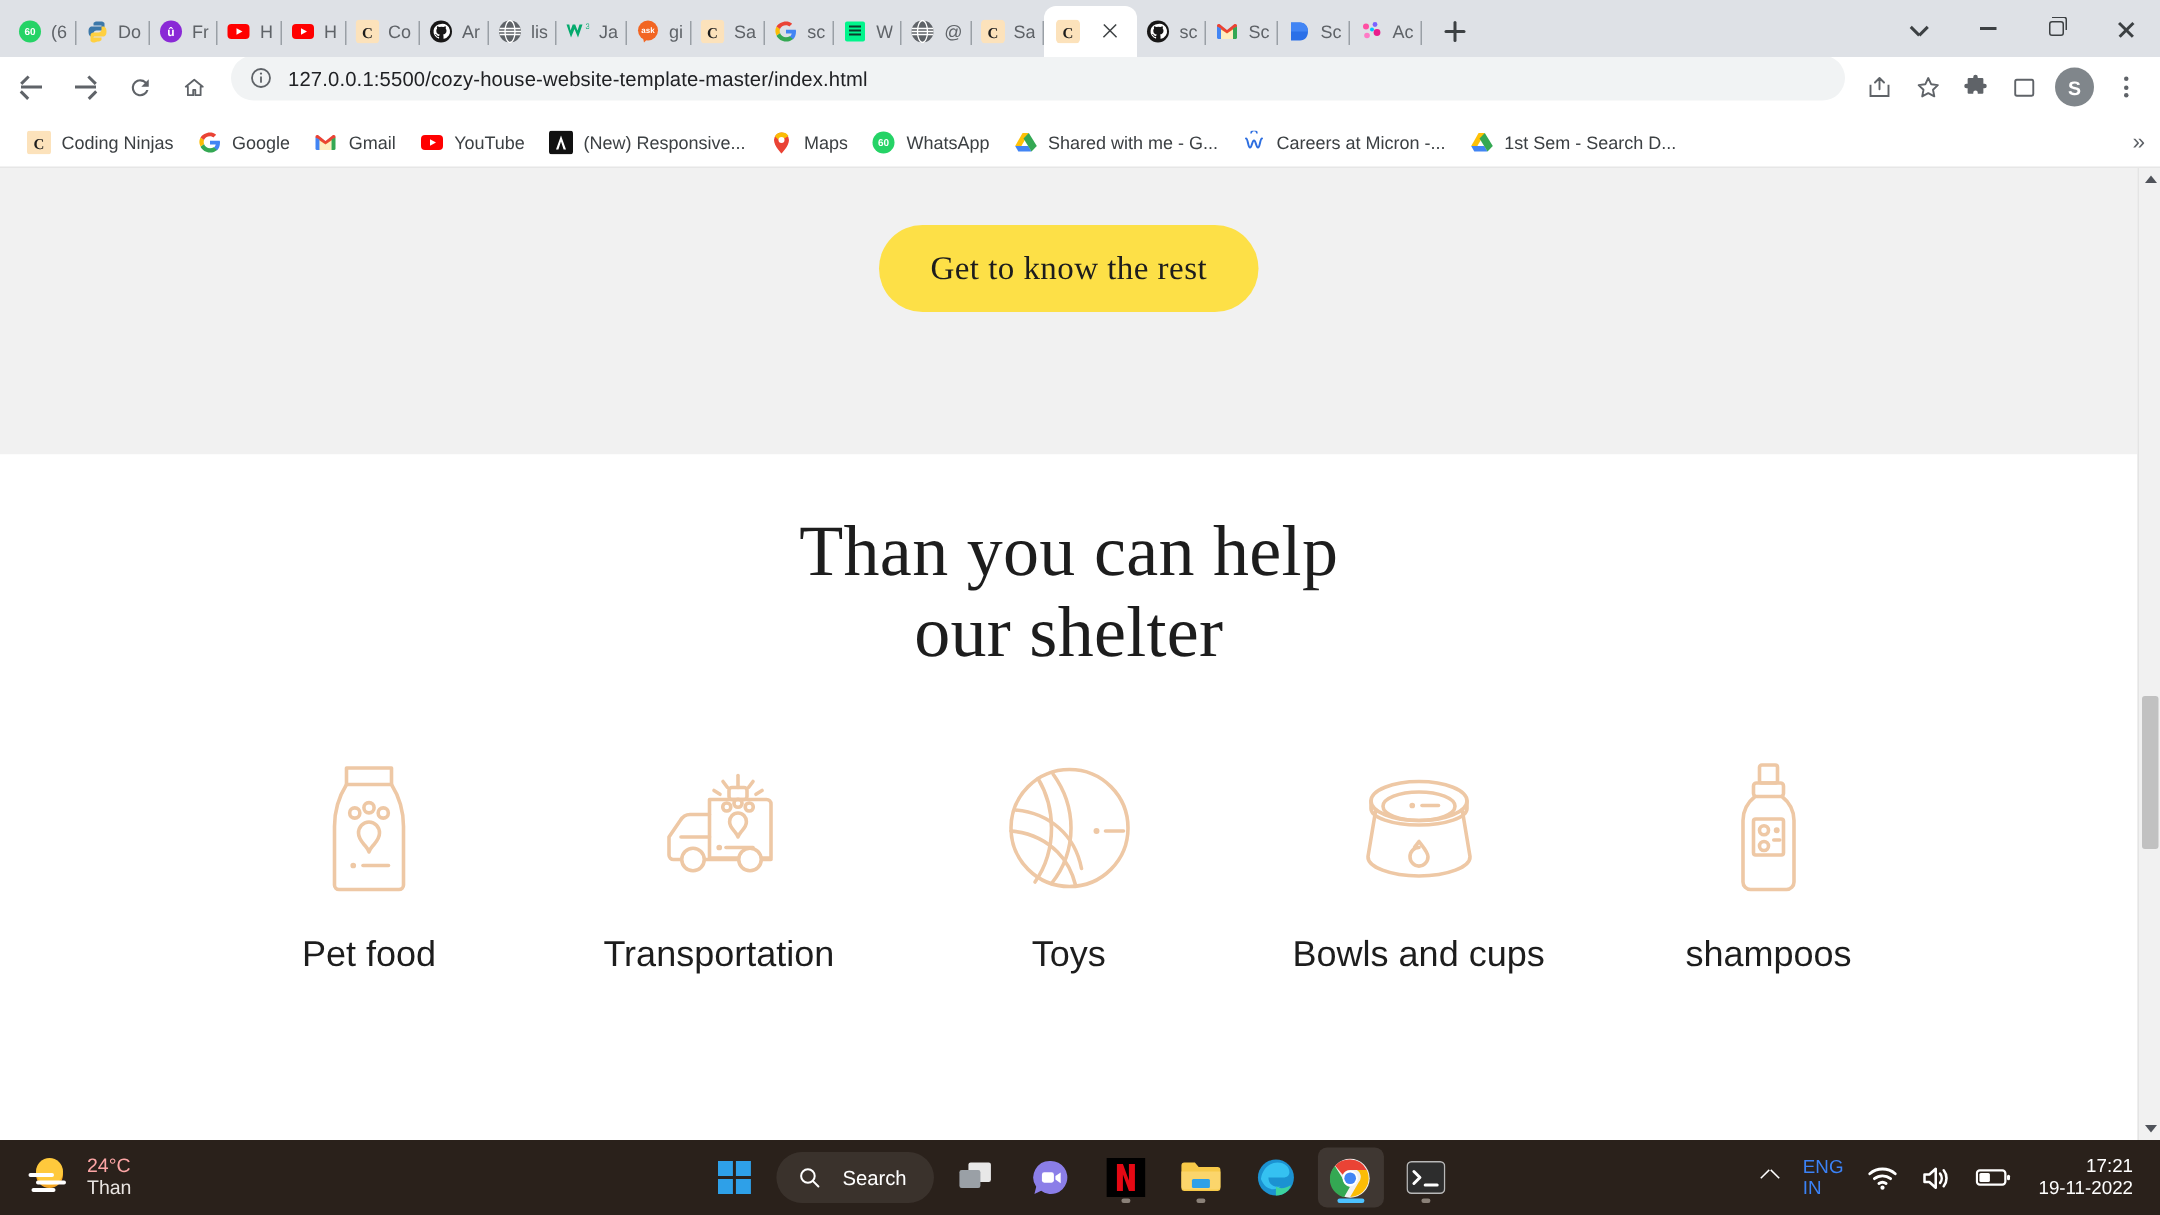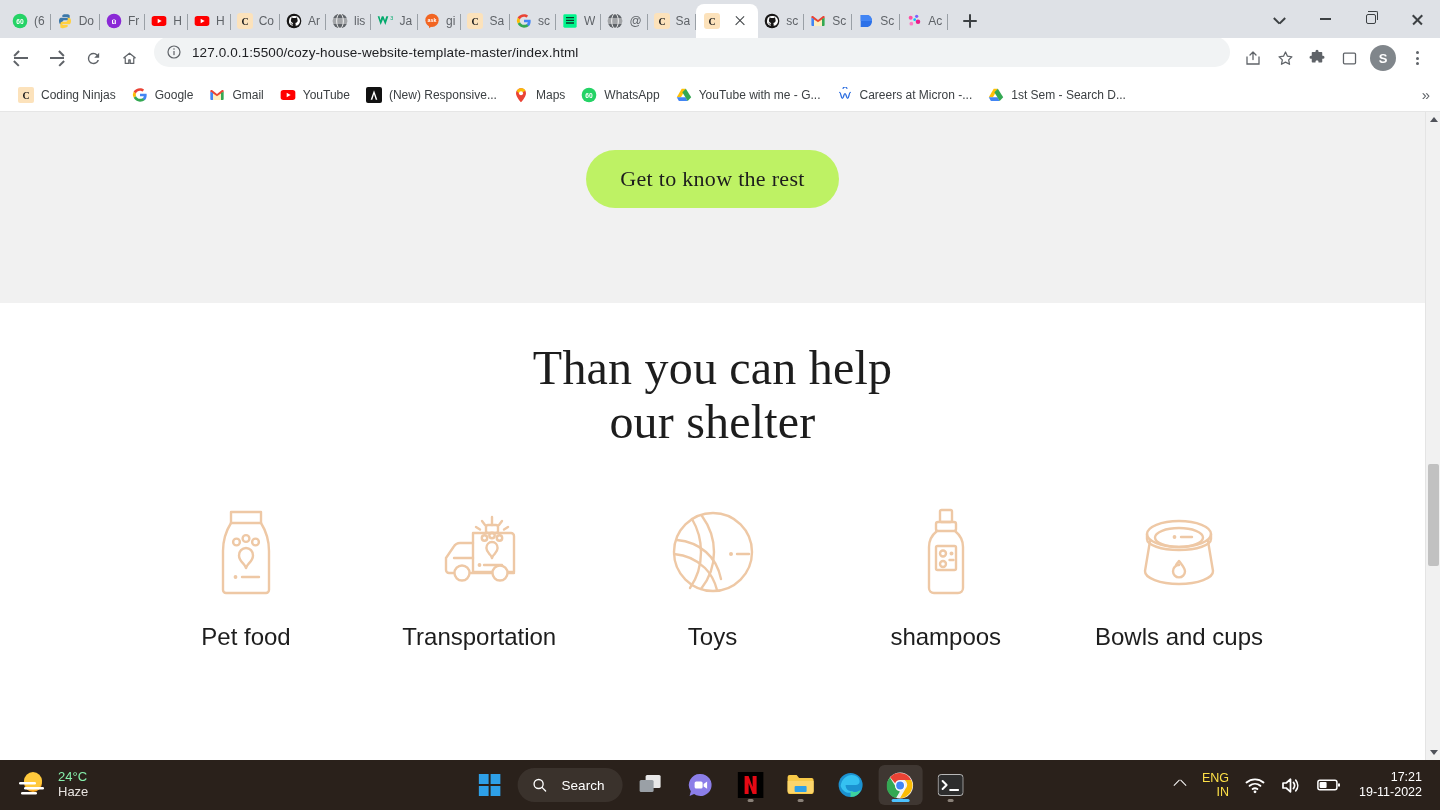--- a/index.html
+++ b/index.html
@@ -135,21 +135,21 @@
   }
 
   
   .viewport {
     position: relative; height: 648px; background: #ffffff; overflow: hidden;
   }
   .page { position: absolute; inset: 0 15px 0 0; }
   .sec-grey { height: 191px; background: #F1F1F1; display: flex; justify-content: center; }
   .cta {
     margin-top: 38px; height: 58px; padding: 0 34px; border: none; border-radius: 100px;
-    background: #bef264; color: #1D1D1D; font-family: "Liberation Serif", serif;
+    background: #fde047; color: #1D1D1D; font-family: "Liberation Serif", serif;
     font-size: 22px; letter-spacing: 0.3px; cursor: pointer;
   }
   .sec-white { background: #ffffff; height: 457px; }
   .heading {
     text-align: center; font-family: "Liberation Serif", serif; font-weight: 400;
     font-size: 48px; line-height: 1.13; color: #1D1D1D; padding-top: 38px;
     letter-spacing: 0.2px;
   }
   .helpline { display: block; }
   .items {
@@ -177,21 +177,21 @@
     background: #C1C1C1; border-radius: 2px;
   }
 
   
   .taskbar {
     width: 1440px; height: 50px; background: #2A211B;
     display: flex; align-items: center; position: relative;
   }
   .weather { display: flex; align-items: center; padding-left: 16px; gap: 10px; }
   .weather .wtxt { display: flex; flex-direction: column; line-height: 1.15; }
-  .weather .wtemp { font-size: 13px; color: #86efac; }
+  .weather .wtemp { font-size: 13px; color: #fca5a5; }
   .weather .wdesc { font-size: 13px; color: #e8e4e1; }
   .tbcenter {
     position: absolute; left: 50%; transform: translateX(-50%);
     display: flex; align-items: center; gap: 6px; height: 50px;
   }
   .tbapp {
     width: 44px; height: 40px; display: flex; align-items: center; justify-content: center;
     border-radius: 6px; position: relative;
   }
   .tbapp.active { background: rgba(255,255,255,0.10); }
@@ -200,21 +200,21 @@
     width: 6px; height: 3px; border-radius: 2px; background: #8a8178;
   }
   .tbapp.active .runbar { width: 18px; background: #4CC2FF; }
   .searchpill {
     height: 34px; border-radius: 17px; background: rgba(255,255,255,0.08);
     display: flex; align-items: center; gap: 14px; padding: 0 18px 0 14px;
   }
   .searchpill .slabel { font-size: 13.5px; color: #ffffff; }
   .tray { position: absolute; right: 0; display: flex; align-items: center; gap: 0; padding-right: 12px; height: 50px; }
   .trayitem { padding: 0 8px; display: flex; align-items: center; justify-content: center; height: 50px; }
-  .lang { display: flex; flex-direction: column; align-items: flex-end; line-height: 1.15; color: #fde047; font-size: 12.5px; }
+  .lang { display: flex; flex-direction: column; align-items: flex-start; line-height: 1.15; color: #3b82f6; font-size: 12.5px; }
   .clock { display: flex; flex-direction: column; align-items: flex-end; line-height: 1.2; color: #ffffff; font-size: 12.5px; padding: 0 6px 0 10px; }
   .trayup { width: 12px; height: 12px; position: relative; }
   .trayup::before, .trayup::after {
     content: ""; position: absolute; top: 6px; width: 8px; height: 1.4px; background: #ffffff;
   }
   .trayup::before { left: 0; transform: rotate(-45deg); transform-origin: left center; }
   .trayup::after  { right: 0; transform: rotate(45deg); transform-origin: right center; }
 </style>
 </head>
 <body>
@@ -587,21 +587,21 @@
           <span class="bmlabel">WhatsApp</span>
         </div>
         <div class="bm">
           <span class="bmic">
             <svg width="16" height="16" viewBox="0 0 24 24">
               <path d="M8.6 2.5 1.2 15.4h6.2L14.8 2.5z" fill="#FFC107"></path>
               <path d="M1.2 15.4 4.3 21h13.2l-3.1-5.6z" fill="#4285F4"></path>
               <path d="M14.8 2.5 22.8 15.4 17.5 21 9.5 8z" fill="#34A853"></path>
             </svg>
           </span>
-          <span class="bmlabel">YouTube with me - G...</span>
+          <span class="bmlabel">Shared with me - G...</span>
         </div>
         <div class="bm">
           <span class="bmic">
             <svg width="16" height="16" viewBox="0 0 24 24">
               <path d="M4 8c2 0 2 9 4 9s2-7 4-7 2 7 4 7 2-9 4-9" fill="none" stroke="#2D6EE0" stroke-width="2" stroke-linecap="round"></path>
               <path d="M9 3a3 3 0 0 1 6 0" fill="none" stroke="#2D6EE0" stroke-width="1.6"></path>
             </svg>
           </span>
           <span class="bmlabel">Careers at Micron -...</span>
         </div>
@@ -685,49 +685,49 @@
                 <path d="M3 44c12 1 23 6 31 14 6 6 10 14 12 22"></path>
                 <path d="M66 44h12"></path>
                   <circle cx="60" cy="44" r="1" stroke-width="2"></circle>
               </svg>
             </div>
             <div class="lbl">Toys</div>
           </div>
 
           <div class="item">
             <div class="ic">
+              <svg width="84" height="70" viewBox="0 0 84 70" fill="none" stroke="#EEC8A5" stroke-width="2.4" stroke-linecap="round" stroke-linejoin="round">
+                <ellipse cx="42" cy="17" rx="32" ry="13"></ellipse>
+                <ellipse cx="42" cy="20.5" rx="24" ry="9.5"></ellipse>
+                <path d="M10 17v5c0 6 14 11 32 11s32-5 32-11v-5"></path>
+                <path d="M13 24 8 54c-.4 7 15 13 34 13s34.4-6 34-13l-5-30"></path>
+                <path d="M42 48c-3.4 0-6 2.8-6 6.2 0 3.4 2.7 6.2 6 6.2s6-2.8 6-6.2c0-3-3-6.2-6-10.2-1.3 1.8-2.4 3-3 4"></path>
+                <path d="M44 20h11"></path>
+                  <circle cx="37.5" cy="20" r="0.9" stroke-width="2"></circle>
+              </svg>
+            </div>
+            <div class="lbl">Bowls and cups</div>
+          </div>
+
+          <div class="item">
+            <div class="ic">
               <svg width="46" height="88" viewBox="0 0 46 88" fill="none" stroke="#EEC8A5" stroke-width="2.4" stroke-linecap="round" stroke-linejoin="round">
                 <rect x="17" y="2" width="12" height="12" rx="1.5"></rect>
                 <rect x="13" y="14" width="20" height="9" rx="2"></rect>
                 <path d="M14 23c-5 4-8 9-8 16v41a5 5 0 0 0 5 5h24a5 5 0 0 0 5-5V39c0-7-3-12-8-16"></path>
                 <rect x="13" y="38" width="20" height="24" rx="1.5"></rect>
                 <circle cx="20" cy="45.5" r="3"></circle>
                   <circle cx="20" cy="56" r="3"></circle>
                 <circle cx="28.5" cy="45.5" r="1" stroke-width="2"></circle>
                   <path d="M26.5 52h4"></path>
               </svg>
             </div>
             <div class="lbl">shampoos</div>
           </div>
 
-          <div class="item">
-            <div class="ic">
-              <svg width="84" height="70" viewBox="0 0 84 70" fill="none" stroke="#EEC8A5" stroke-width="2.4" stroke-linecap="round" stroke-linejoin="round">
-                <ellipse cx="42" cy="17" rx="32" ry="13"></ellipse>
-                <ellipse cx="42" cy="20.5" rx="24" ry="9.5"></ellipse>
-                <path d="M10 17v5c0 6 14 11 32 11s32-5 32-11v-5"></path>
-                <path d="M13 24 8 54c-.4 7 15 13 34 13s34.4-6 34-13l-5-30"></path>
-                <path d="M42 48c-3.4 0-6 2.8-6 6.2 0 3.4 2.7 6.2 6 6.2s6-2.8 6-6.2c0-3-3-6.2-6-10.2-1.3 1.8-2.4 3-3 4"></path>
-                <path d="M44 20h11"></path>
-                  <circle cx="37.5" cy="20" r="0.9" stroke-width="2"></circle>
-              </svg>
-            </div>
-            <div class="lbl">Bowls and cups</div>
-          </div>
-
         </div>
       </div>
     </div>
 
     <div class="scrollbar">
       <div class="sb-btn">
           <div class="sb-tri sb-up"></div>
         </div>
       <div class="sb-thumb"></div>
       <div class="sb-btn bottom">
@@ -742,21 +742,21 @@
   <div class="weather">
     <svg width="32" height="30" viewBox="0 0 32 30">
       <circle cx="17" cy="13" r="9" fill="#F5A623"></circle>
       <circle cx="17" cy="11" r="9" fill="#FFC93C"></circle>
       <rect x="3" y="12" width="17" height="2.6" rx="1.3" fill="#ffffff"></rect>
       <rect x="8" y="17" width="20" height="2.6" rx="1.3" fill="#ffffff"></rect>
       <rect x="5" y="22" width="16" height="2.6" rx="1.3" fill="#ffffff"></rect>
     </svg>
     <div class="wtxt">
       <span class="wtemp">24°C</span>
-      <span class="wdesc">Haze</span>
+      <span class="wdesc">Than</span>
     </div>
   </div>
 
   <div class="tbcenter">
     <div class="tbapp">
       <svg width="22" height="22" viewBox="0 0 22 22">
         <rect x="0" y="0" width="10" height="10" fill="#2EA0E8"></rect>
         <rect x="12" y="0" width="10" height="10" fill="#2EA0E8"></rect>
         <rect x="0" y="12" width="10" height="10" fill="#2EA0E8"></rect>
         <rect x="12" y="12" width="10" height="10" fill="#2EA0E8"></rect>

